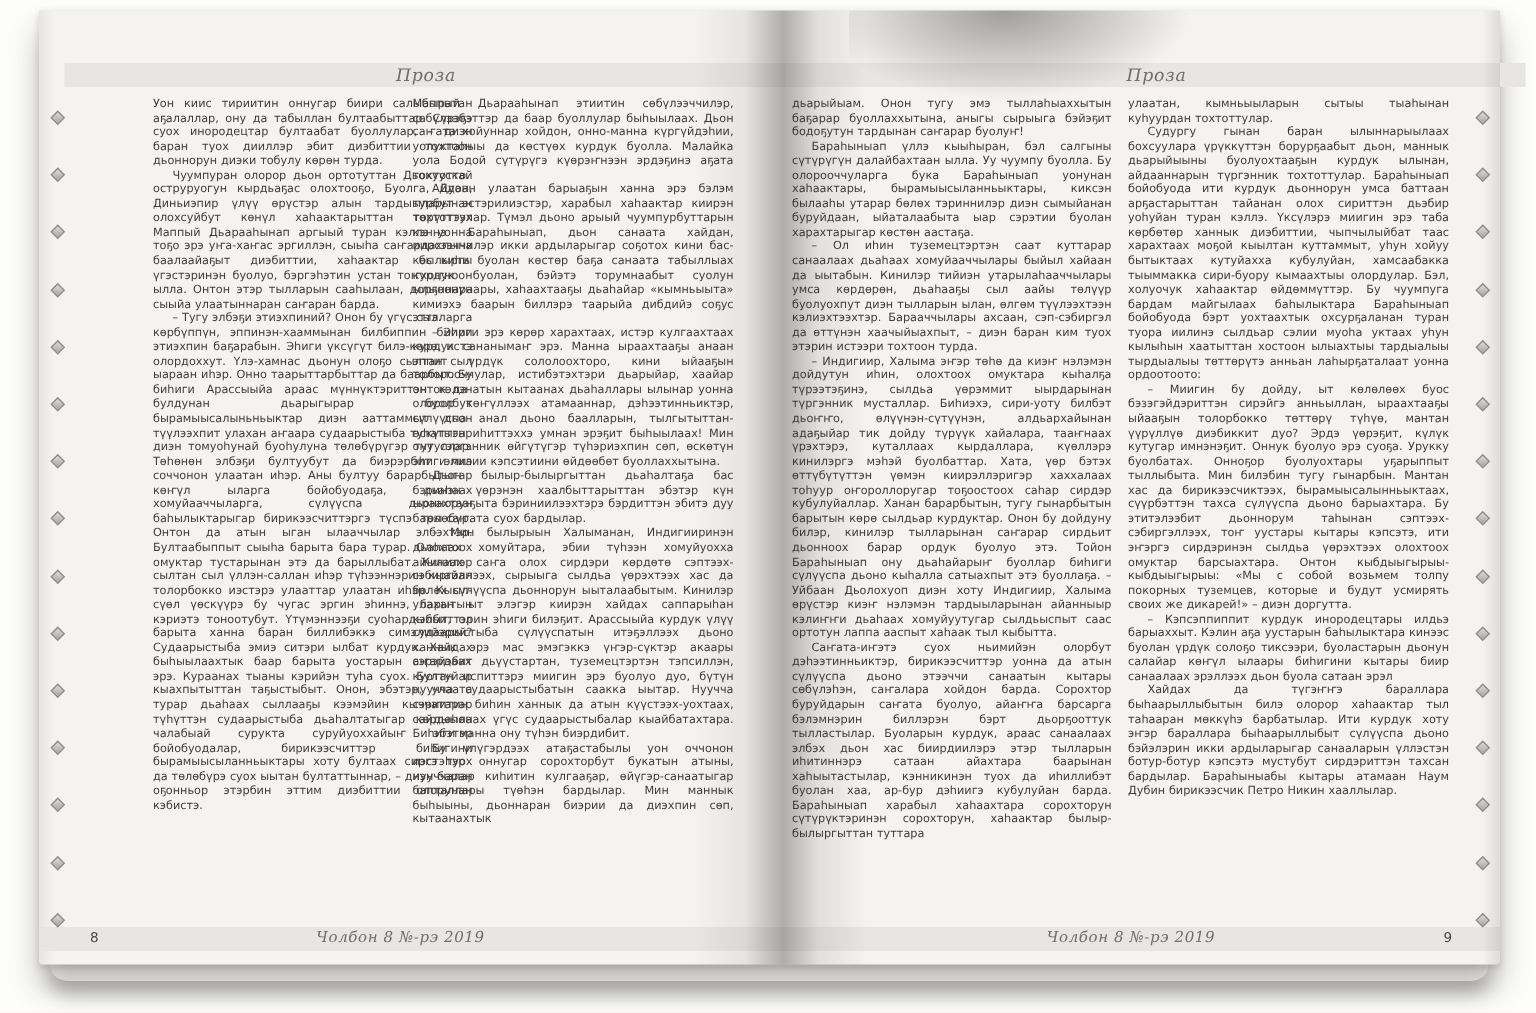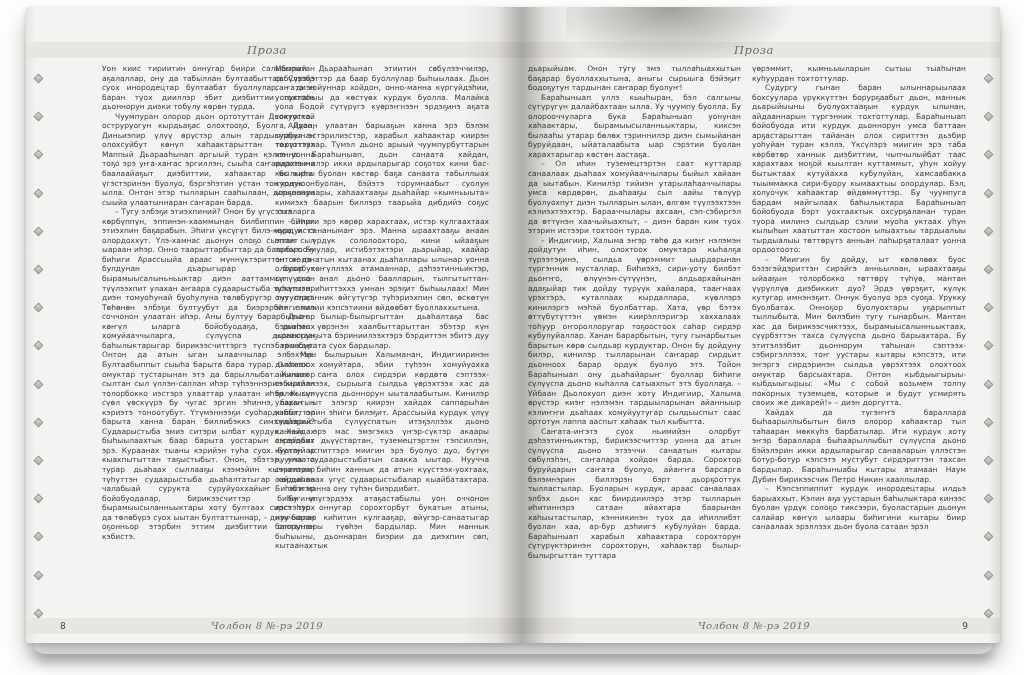--- a/index.html
+++ b/index.html
@@ -15,21 +15,21 @@
   }
   .page{position:absolute;top:0;height:100%;}
   .page-left{left:0;width:482px;}
   .page-right{left:482px;width:492px;}
   .page-right::after{content:"";position:absolute;right:0;top:0;width:12px;height:100%;
     background:linear-gradient(90deg,rgba(0,0,0,0),rgba(60,55,50,.12));}
   .page-left::before{content:"";position:absolute;left:0;top:0;width:10px;height:100%;
     background:linear-gradient(270deg,rgba(0,0,0,0),rgba(60,55,50,.07));}
 
   .band{position:absolute;left:0;width:100%;height:16px;background:#e8e6e3;}
-  .header-band{top:35px;}
+  .header-band{top:35px;margin-left:17px;}
   .footer-band{top:611px;}
   .script-text{
     display:block;width:100%;text-align:center;
     font-family:"DejaVu Serif",serif;font-style:italic;color:#6e6d6a;
   }
   .header-band .script-text{font-size:11.5px;line-height:16px;letter-spacing:.5px;}
   .footer-band .script-text{font-size:10px;line-height:16px;letter-spacing:.4px;}
   .page-num{
     position:absolute;top:0;font-size:9px;line-height:16px;color:#494846;
   }
@@ -111,25 +111,25 @@
       <span class="script-text">Проза</span>
     </div>
     <div class="col col-1">
         <p>дьарыйыам. Онон тугу эмэ тыллаһыаххытын баҕарар буоллаххытына, аныгы сырыыга бэйэҕит бодоҕутун тардынан саҥарар буолуҥ!</p>
         <p class="indent">Бараһыныап үллэ кыыһыран, бэл салгыны сүтүрүгүн далайбахтаан ылла. Уу чуумпу буолла. Бу олорооччуларга бука Бараһыныап уонунан хаһаактары, бырамыысыланньыктары, киксэн былааһы утарар бөлөх тэриннилэр диэн сымыйанан буруйдаан, ыйаталаабыта ыар сэрэтии буолан харахтарыгар көстөн аастаҕа.</p>
         <p class="indent">– Ол иһин туземецтэртэн саат куттарар санаалаах дьаһаах хомуйааччылары быйыл хайаан да ыытабын. Кинилэр тийиэн утарылаһааччылары умса көрдөрөн, дьаһааҕы сыл аайы төлүүр буолуохпут диэн тылларын ылан, өлгөм түүлээхтээн кэлиэхтээхтэр. Барааччылары ахсаан, сэп-сэбиргэл да өттүнэн хаачыйыахпыт, – диэн баран ким туох этэрин истээри тохтоон турда.</p>
         <p class="indent">– Индигиир, Халыма эҥэр төһө да киэҥ нэлэмэн дойдутун иһин, олохтоох омуктара кыһалҕа түрээтэҕинэ, сылдьа үөрэммит ыырдарынан түргэнник мусталлар. Биһиэхэ, сири-уоту билбэт дьоҥҥо, өлүүнэн-сүтүүнэн, алдьархайынан адаҕыйар тик дойду түрүүк хайалара, тааҥнаах үрэхтэрэ, куталлаах кырдаллара, күөллэрэ кинилэргэ мэһэй буолбаттар. Хата, үөр бэтэх өттүбүтүттэн үөмэн киирэллэригэр хаххалаах тоһуур оҥороллоругар тоҕоостоох саһар сирдэр кубулуйаллар. Ханан барарбытын, тугу гынарбытын барытын көрө сылдьар курдуктар. Онон бу дойдуну билэр, кинилэр тылларынан саҥарар сирдьит дьонноох барар ордук буолуо этэ. Тойон Бараһыныап ону дьаһайарыҥ буоллар биһиги сүлүүспа дьоно кыһалла сатыахпыт этэ буоллаҕа. – Уйбаан Дьолохуоп диэн хоту Индигиир, Халыма өрүстэр киэҥ нэлэмэн тардыыларынан айанныыр кэлиҥҥи дьаһаах хомуйуутугар сылдьыспыт саас ортотун лаппа ааспыт хаһаак тыл кыбытта.</p>
         <p class="indent">Саҥата-иҥэтэ суох ньимийэн олорбут дэһээтинньиктэр, бирикээсчиттэр уонна да атын сүлүүспа дьоно этээччи санаатын кытары сөбүлэһэн, саҥалара хойдон барда. Сорохтор буруйдарын саҥата буолуо, айаҥҥа барсарга бэлэмнэрин биллэрэн бэрт дьорҕооттук тылластылар. Буоларын курдук, араас санаалаах элбэх дьон хас биирдиилэрэ этэр тылларын иһитиннэрэ сатаан айахтара баарынан хаһыытастылар, кэнникинэн туох да иһиллибэт буолан хаа, ар-бур дэһиигэ кубулуйан барда. Бараһыныап харабыл хаһаахтара сорохторун сүтүрүктэринэн сорохторун, хаһаактар былыр-былыргыттан туттара</p>
       </div>
     <div class="col col-2">
-        <p>үөрэммит, кымньыыларын сытыы тыаһынан куһуурдан тохтоттулар.</p>
+        <p>улаатан, кымньыыларын сытыы тыаһынан куһуурдан тохтоттулар.</p>
         <p class="indent">Судургу гынан баран ылыннарыылаах бохсуулара үрүккүттэн борурҕаабыт дьон, маннык дьарыйыыны буолуохтааҕын курдук ылынан, айдааннарын түргэнник тохтоттулар. Бараһыныап бойобуода ити курдук дьоннорун умса баттаан арҕастарыттан тайанан олох сириттэн дьэбир уоһуйан туран кэллэ. Үксүлэрэ миигин эрэ таба көрбөтөр ханнык диэбиттии, чыпчылыйбат таас харахтаах моҕой кыылтан куттаммыт, уһун хойуу бытыктаах кутуйахха кубулуйан, хамсаабакка тыыммакка сири-буору кымаахтыы олордулар. Бэл, холуочук хаһаактар өйдөммүттэр. Бу чуумпуга бардам майгылаах баһылыктара Бараһыныап бойобуода бэрт уохтаахтык охсурҕаланан туран туора иилинэ сылдьар сэлии муоһа уктаах уһун кылыһын хаатыттан хостоон ылыахтыы тардыалыы тырдыалыы төттөрүтэ анньан лаһырҕаталаат уонна ордоотоото:</p>
         <p class="indent">– Миигин бу дойду, ыт көлөлөөх буос бэзэгэйдэриттэн сирэйгэ анньыллан, ыраахтааҕы ыйааҕын толорбокко төттөрү түһүө, мантан үүрүллүө диэбиккит дуо? Эрдэ үөрэҕит, күлүк кутугар имнэнэҕит. Оннук буолуо эрэ суоҕа. Урукку буолбатах. Онноҕор буолуохтары уҕарыппыт тыллыбыта. Мин билэбин тугу гынарбын. Мантан хас да бирикээсчиктээх, бырамыысалынньыктаах, сүүрбэттэн тахса сүлүүспа дьоно барыахтара. Бу этитэлээбит дьоннорум таһынан сэптээх-сэбиргэллээх, тоҥ уустары кытары кэпсэтэ, ити эҥэргэ сирдэринэн сылдьа үөрэхтээх олохтоох омуктар барсыахтара. Онтон кыбдыыгырыы-кыбдыыгырыы: «Мы с собой возьмем толпу покорных туземцев, которые и будут усмирять своих же дикарей!» – диэн доргутта.</p>
+        <p class="indent">– Кэпсэппиппит курдук инородецтары илдьэ барыаххыт. Кэлин аҕа уустарын баһылыктара кинээс буолан үрдүк солоҕо тиксээри, буоластарын дьонун салайар көҥүл ылаары биһигини кытары биир санаалаах эрэллээх дьон буола сатаан эрэл</p>
         <p class="indent">Хайдах да түгэҥҥэ бараллара быһаарыллыбытын билэ олорор хаһаактар тыл таһааран мөккүһэ барбатылар. Ити курдук хоту эҥэр бараллара быһаарыллыбыт сүлүүспа дьоно бэйэлэрин икки ардыларыгар санааларын үллэстэн ботур-ботур кэпсэтэ мустубут сирдэриттэн тахсан бардылар. Бараһыныабы кытары атамаан Наум Дубин бирикээсчик Петро Никин хааллылар.</p>
-        <p class="indent">– Кэпсэппиппит курдук инородецтары илдьэ барыаххыт. Кэлин аҕа уустарын баһылыктара кинээс буолан үрдүк солоҕо тиксээри, буоластарын дьонун салайар көҥүл ылаары биһигини кытары биир санаалаах эрэллээх дьон буола сатаан эрэл</p>
       </div>
     <div class="band footer-band">
       <span class="script-text">Чолбон 8 №-рэ 2019</span>
       <span class="page-num pn-right">9</span>
     </div>
   </div>
 
   <div class="gutter-shadow"></div>
   <div class="gutter-top"></div>
 

